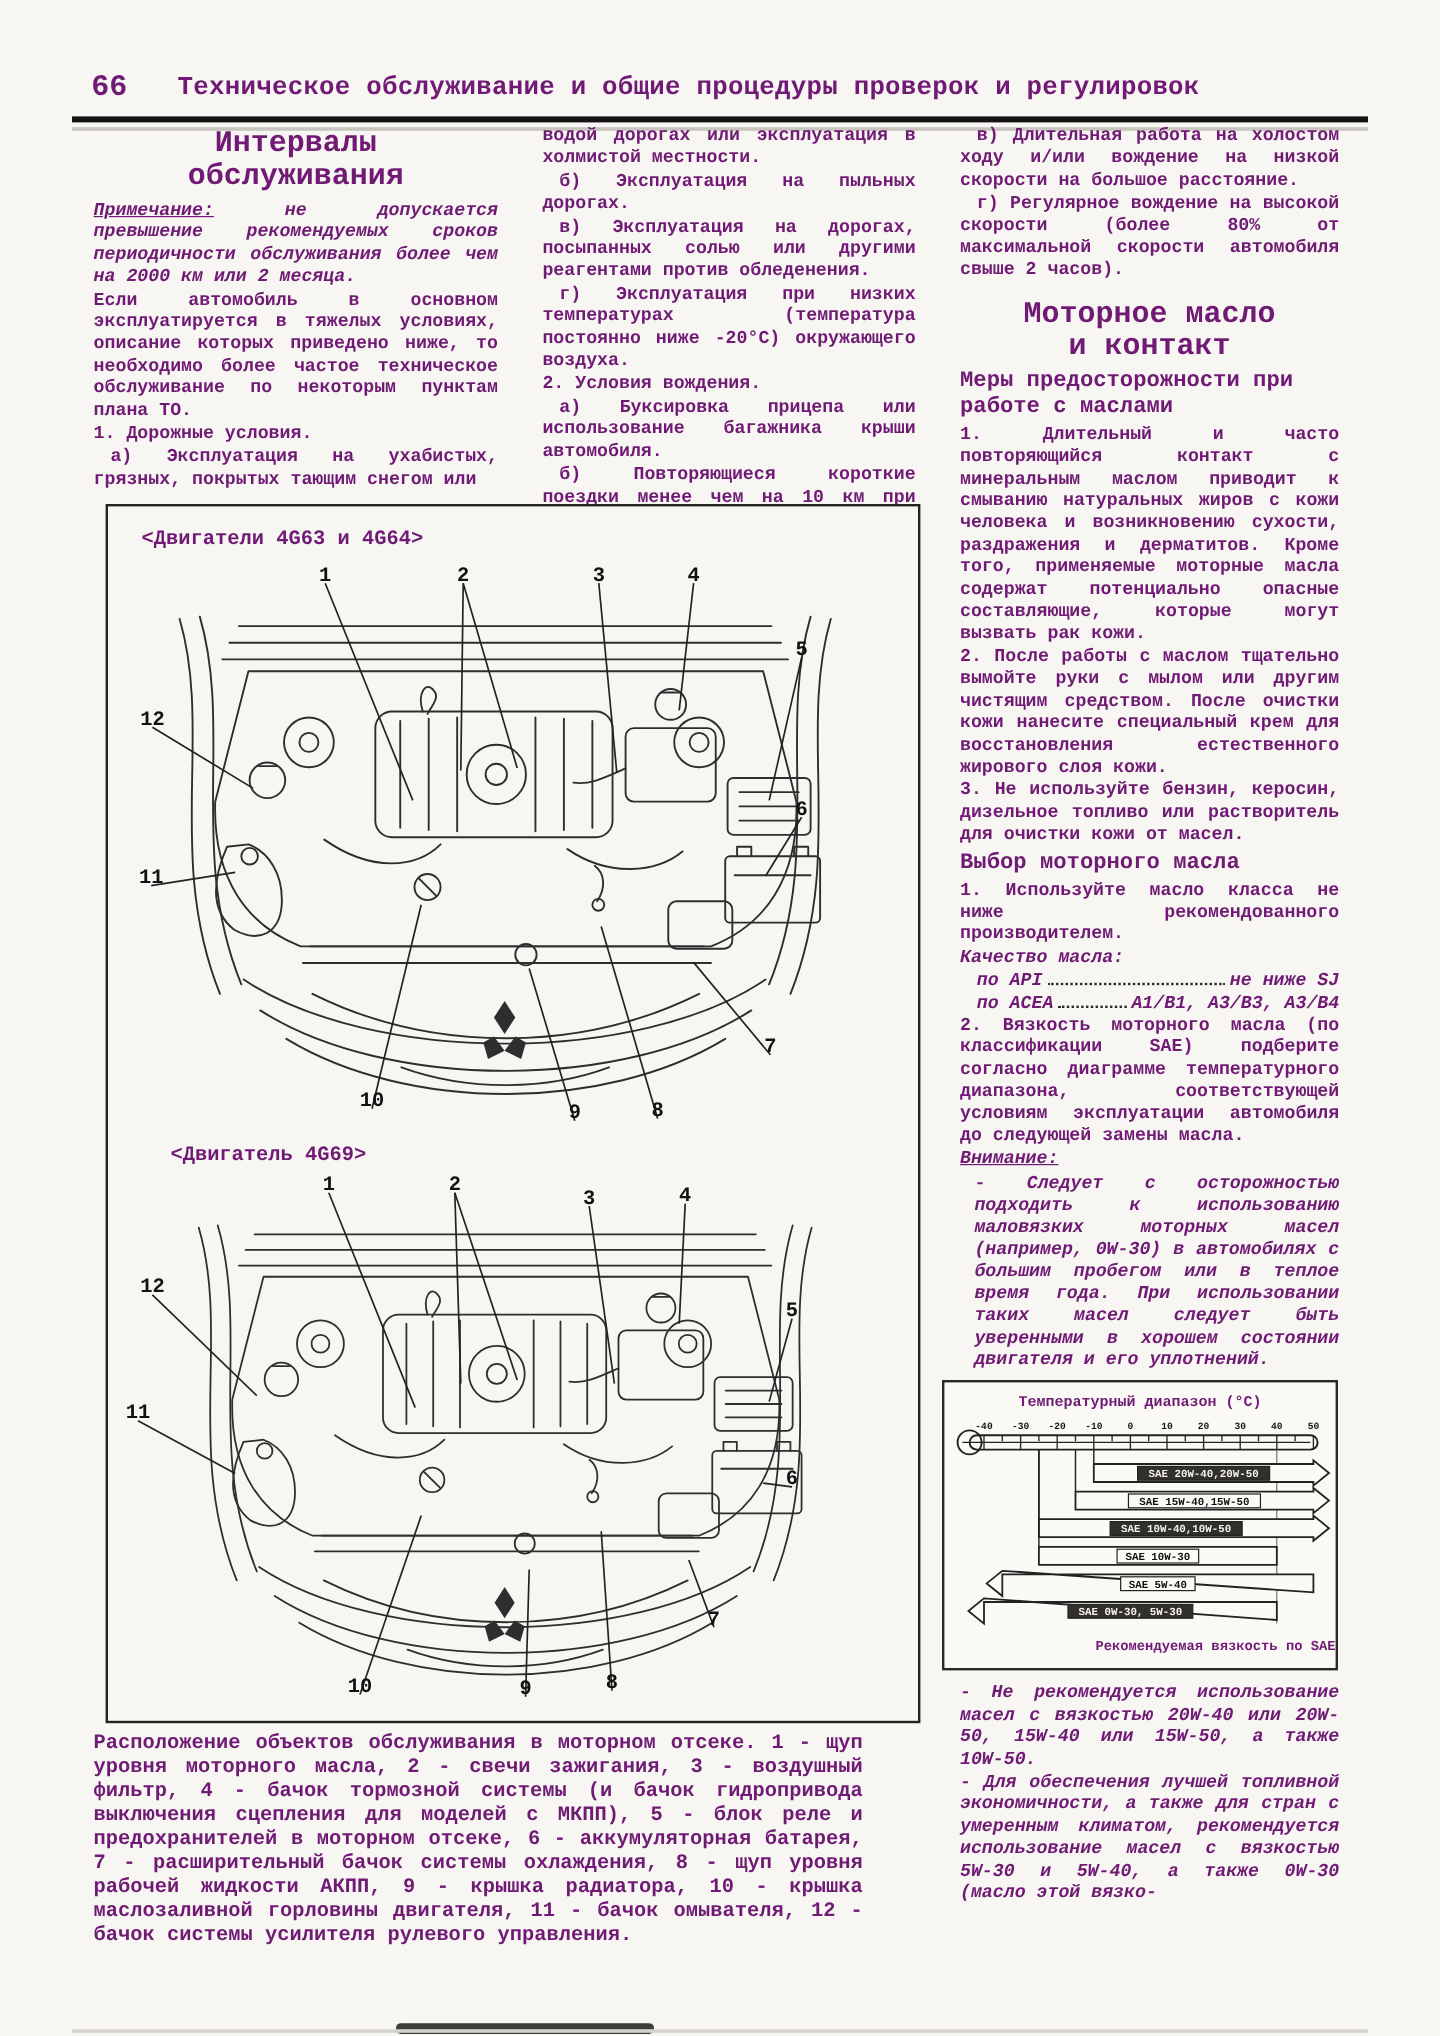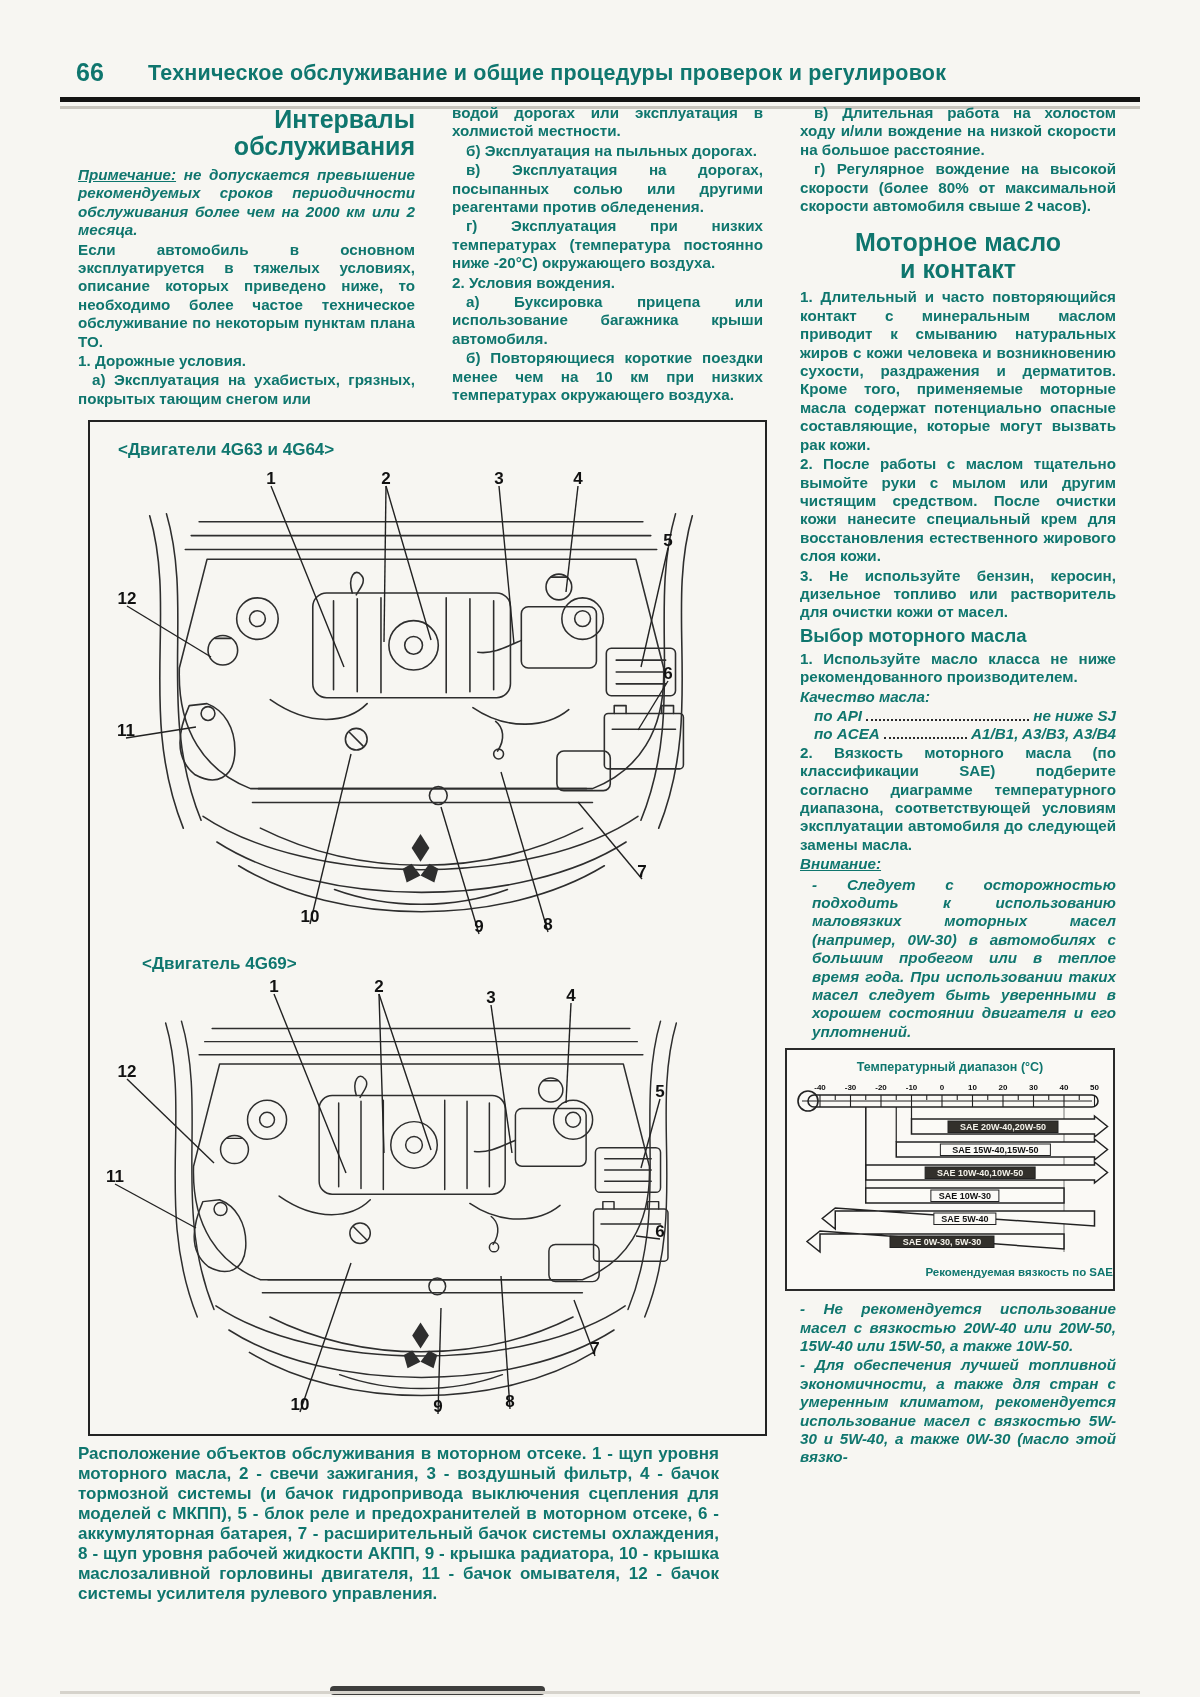--- a/index.html
+++ b/index.html
@@ -1,34 +1,34 @@
 <!DOCTYPE html>
 <html lang="ru"><head>
 <meta charset="utf-8">
 <style>
   html,body{margin:0;padding:0;}
   body{width:1200px;height:1697px;position:relative;background:#e9e7e2;}
-  .page{position:absolute;inset:0;background:#f7f6f2;font-family:Liberation Sans, sans-serif;color:#0f766e;overflow:hidden;}
+  .page{position:absolute;inset:0;background:#f7f6f2;font-family:Liberation Mono, monospace;color:#701a75;overflow:hidden;}
 
   
   .pgnum{position:absolute;left:76px;top:58px;font-size:25px;font-weight:bold;}
   .htitle{position:absolute;left:148px;top:61px;font-size:21.5px;font-weight:bold;letter-spacing:.2px;white-space:nowrap;}
   .hrule{position:absolute;left:60px;top:97px;width:1080px;height:5px;background:#141414;}
   .hrule2{position:absolute;left:60px;top:106px;width:1080px;height:3px;background:#c8c5be;}
 
   
   .col{position:absolute;top:104px;font-size:15.2px;line-height:18.4px;font-weight:bold;text-align:justify;}
   .col p{margin:0 0 1px 0;}
   .col-left{left:78px;width:337px;}
   .col-mid{left:452px;width:311px;}
   .col-right{left:800px;width:316px;}
   .ind{text-indent:14px;}
   .it{font-style:italic;}
   .u{text-decoration:underline;}
-  h1.sec{font-size:25px;line-height:27px;margin:2px 0 6px;text-align:right;}
+  h1.sec{font-size:25px;line-height:27px;margin:2px 0 6px;text-align:center;}
   h1.sec2{font-size:25px;line-height:27px;margin:14px 0 5px;text-align:center;}
   h2.sub{font-size:18.5px;line-height:21px;margin:3px 0 4px;text-align:left;}
   .specrow{display:flex;align-items:baseline;font-style:italic;padding-left:14px;}
   .specrow .dots{flex:1;border-bottom:2px dotted #2a2a2a;margin:0 4px 3px;min-width:20px;}
   .att{padding-left:12px;}
 
   
   .chart-box{margin:7px 0 9px -15px;width:330px;border:2.5px solid #2a2a2a;background:#faf9f5;box-sizing:border-box;}
   .chart-title{text-align:center;font-size:12.5px;font-weight:bold;padding:8px 0 2px;font-style:normal;}
   .chart-caption{text-align:right;font-size:11.5px;font-weight:bold;padding:2px 0 8px;}
@@ -72,20 +72,21 @@
     <p class="ind">г) Эксплуатация при низких температурах (температура постоянно ниже -20°С) окружающего воздуха.</p>
     <p>2. Условия вождения.</p>
     <p class="ind">а) Буксировка прицепа или использование багажника крыши автомобиля.</p>
     <p class="ind">б) Повторяющиеся короткие поездки менее чем на 10 км при низких температурах окружающего воздуха.</p>
   </div>
 
   <div class="col col-right">
     <p class="ind">в) Длительная работа на холостом ходу и/или вождение на низкой скорости на большое расстояние.</p>
     <p class="ind">г) Регулярное вождение на высокой скорости (более 80% от максимальной скорости автомобиля свыше 2 часов).</p>
     <h1 class="sec2"><span>Моторное масло</span><br><span>и контакт</span></h1>
+    <h2 class="sub">Меры предосторожности при работе с маслами</h2>
     <p>1. Длительный и часто повторяющийся контакт с минеральным маслом приводит к смыванию натуральных жиров с кожи человека и возникновению сухости, раздражения и дерматитов. Кроме того, применяемые моторные масла содержат потенциально опасные составляющие, которые могут вызвать рак кожи.</p>
     <p>2. После работы с маслом тщательно вымойте руки с мылом или другим чистящим средством. После очистки кожи нанесите специальный крем для восстановления естественного жирового слоя кожи.</p>
     <p>3. Не используйте бензин, керосин, дизельное топливо или растворитель для очистки кожи от масел.</p>
     <h2 class="sub">Выбор моторного масла</h2>
     <p>1. Используйте масло класса не ниже рекомендованного производителем.</p>
     <p class="it">Качество масла:</p>
     <div class="specrow">
       <span>по API</span>
       <span class="dots"></span>
       <span>не ниже SJ</span>

